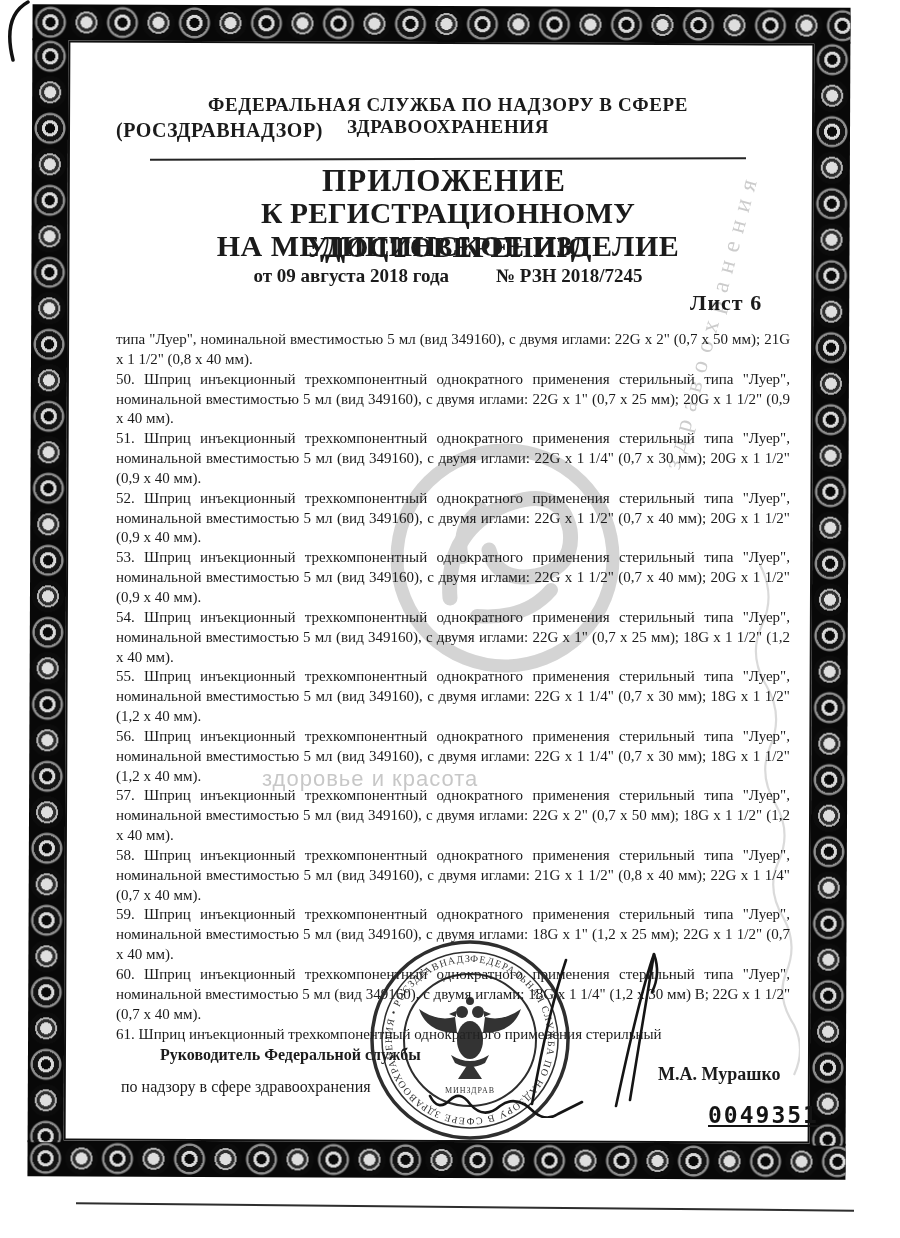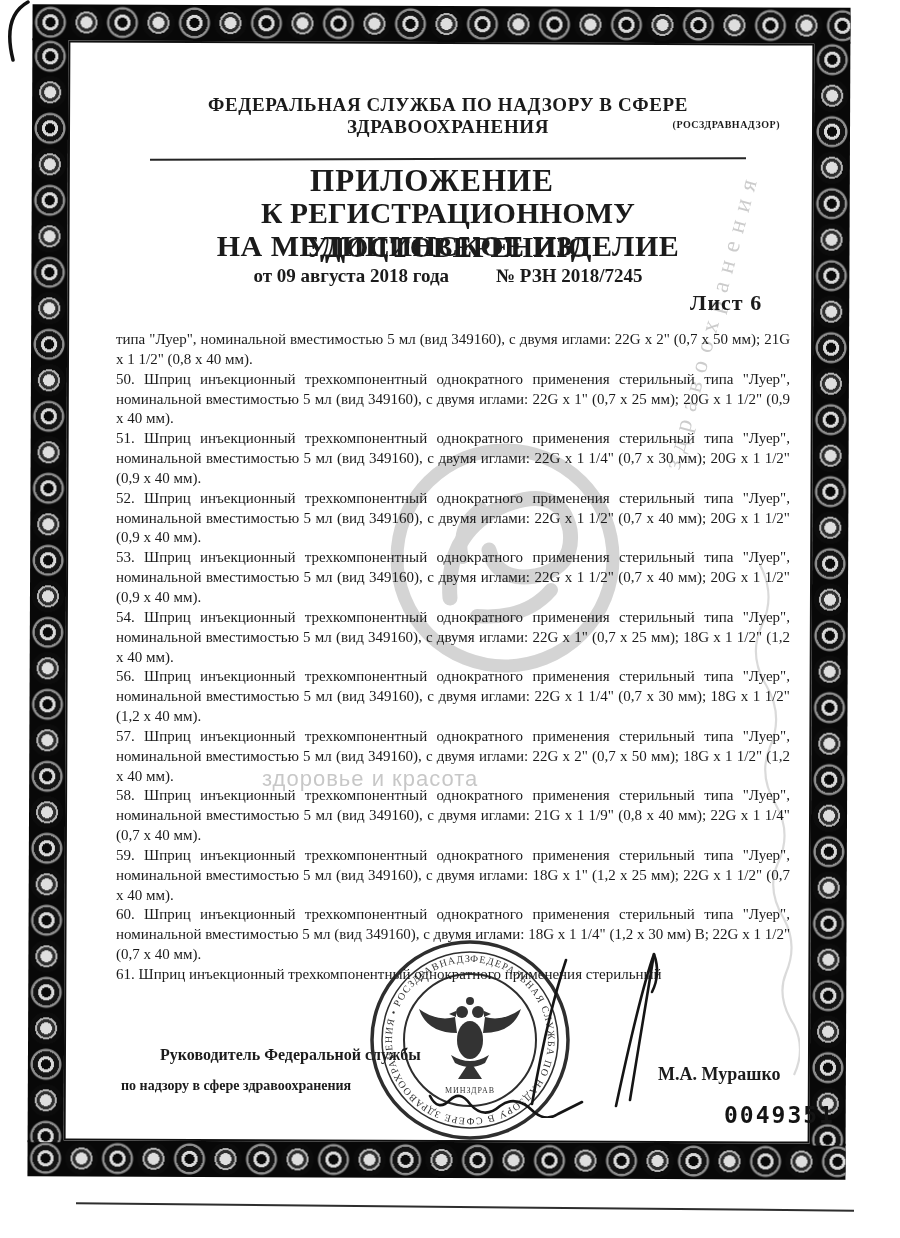--- a/index.html
+++ b/index.html
@@ -23,35 +23,35 @@
       radial-gradient(circle at 18px 18px, #dedede 0 6px, #2e2e2e 6px 9px, #b5b5b5 9px 11px, #0c0c0c 11px 16px, rgba(0,0,0,0) 16px);
     background-size:36px 72px,36px 72px;
     background-position:0 0,0 36px;}
   .band.left{left:0;}
   .band.right{right:0;}
   .inner-line{position:absolute;inset:36px;border:2px solid #101010;}
 
   
   .abs{position:absolute;}
   .agency1{left:116px;top:94px;width:664px;text-align:center;font-weight:bold;font-size:19px;letter-spacing:.6px;z-index:2;}
-  .agency2{left:116px;top:119px;width:664px;text-align:right;font-weight:bold;font-size:10px;letter-spacing:.5px;z-index:2;}
+  .agency2{left:116px;top:119px;width:664px;text-align:left;font-weight:bold;font-size:20px;letter-spacing:.5px;z-index:2;}
   .separator{left:150px;top:158px;width:596px;height:0;border-top:2px solid #242424;transform:rotate(-0.15deg);z-index:2;}
-  .title1{left:100px;top:163px;width:664px;text-align:center;font-weight:bold;font-size:31px;letter-spacing:1px;z-index:2;}
+  .title1{left:112px;top:163px;width:664px;text-align:center;font-weight:bold;font-size:31px;letter-spacing:1px;z-index:2;}
   .title2{left:116px;top:196px;width:664px;text-align:center;font-weight:bold;font-size:30px;letter-spacing:.2px;z-index:2;transform:scaleX(.98);}
   .title3{left:116px;top:229px;width:664px;text-align:center;font-weight:bold;font-size:30px;letter-spacing:.5px;z-index:2;}
   .dateline{left:116px;top:265px;width:664px;display:flex;justify-content:center;gap:47px;font-weight:bold;font-size:19px;z-index:2;align-items:center;}
   .sheet{left:690px;top:290px;font-weight:bold;font-size:22px;letter-spacing:1px;z-index:2;}
 
   .body-col{left:116px;top:330px;width:674px;z-index:2;font-size:15px;line-height:19.85px;text-align:justify;}
   .body-col p{margin:0;}
 
   .f-title1{left:121px;top:1046px;font-weight:bold;font-size:16px;z-index:2;margin-left:39px;}
-  .f-title2{left:121px;top:1078px;font-weight:bold;font-size:14px;z-index:2;}
+  .f-title2{left:121px;top:1078px;font-weight:normal;font-size:16px;z-index:2;}
   .f-name{left:658px;top:1064px;font-weight:bold;font-size:18px;z-index:2;}
-  .serial{left:724px;top:1102px;font-family:"DejaVu Sans Mono", monospace;font-weight:bold;font-size:23px;letter-spacing:2px;color:#141414;z-index:2;}
+  .serial{left:708px;top:1102px;font-family:"DejaVu Sans Mono", monospace;font-weight:bold;font-size:23px;letter-spacing:2px;color:#141414;z-index:2;text-decoration:underline;}
 
   
   .wm{color:#a3a3a3;z-index:0;}
   .wm-brand{left:196px;top:662px;font-family:"Liberation Sans", sans-serif;font-weight:bold;font-size:64px;letter-spacing:2px;opacity:.62;}
   .wm-tag{left:262px;top:766px;font-family:"Liberation Sans", sans-serif;font-size:22px;letter-spacing:1px;opacity:.6;}
   .wm-diag{left:712px;top:320px;transform:translate(-50%,-50%) rotate(-75deg);transform-origin:center;
            font-size:24px;letter-spacing:9px;opacity:.55;white-space:nowrap;width:max-content;}
   .wm-logo{left:385px;top:438px;opacity:.5;}
   .bleed{left:730px;top:560px;opacity:.55;z-index:0;}
 
@@ -99,23 +99,24 @@
   </div>
   <div class="abs sheet">Лист 6</div>
 
   <div class="abs body-col">
     <p>типа "Луер", номинальной вместимостью 5 мл (вид 349160), с двумя иглами: 22G x 2" (0,7 х 50 мм); 21G x 1 1/2" (0,8 х 40 мм).</p>
     <p>50. Шприц инъекционный трехкомпонентный однократного применения стерильный типа "Луер", номинальной вместимостью 5 мл (вид 349160), с двумя иглами: 22G x 1" (0,7 х 25 мм); 20G x 1 1/2" (0,9 х 40 мм).</p>
     <p>51. Шприц инъекционный трехкомпонентный однократного применения стерильный типа "Луер", номинальной вместимостью 5 мл (вид 349160), с двумя иглами: 22G x 1 1/4" (0,7 х 30 мм); 20G x 1 1/2" (0,9 х 40 мм).</p>
     <p>52. Шприц инъекционный трехкомпонентный однократного применения стерильный типа "Луер", номинальной вместимостью 5 мл (вид 349160), с двумя иглами: 22G x 1 1/2" (0,7 х 40 мм); 20G x 1 1/2" (0,9 х 40 мм).</p>
     <p>53. Шприц инъекционный трехкомпонентный однократного применения стерильный типа "Луер", номинальной вместимостью 5 мл (вид 349160), с двумя иглами: 22G x 1 1/2" (0,7 х 40 мм); 20G x 1 1/2" (0,9 х 40 мм).</p>
     <p>54. Шприц инъекционный трехкомпонентный однократного применения стерильный типа "Луер", номинальной вместимостью 5 мл (вид 349160), с двумя иглами: 22G x 1" (0,7 х 25 мм); 18G x 1 1/2" (1,2 х 40 мм).</p>
+    <p>55. Шприц инъекционный трехкомпонентный однократного применения стерильный типа "Луер", номинальной вместимостью 5 мл (вид 349160), с двумя иглами: 22G x 1 1/4" (0,7 х 30 мм); 18G x 1 1/2" (1,2 х 40 мм).</p>
     <p>56. Шприц инъекционный трехкомпонентный однократного применения стерильный типа "Луер", номинальной вместимостью 5 мл (вид 349160), с двумя иглами: 22G x 1 1/4" (0,7 х 30 мм); 18G x 1 1/2" (1,2 х 40 мм).</p>
     <p>57. Шприц инъекционный трехкомпонентный однократного применения стерильный типа "Луер", номинальной вместимостью 5 мл (вид 349160), с двумя иглами: 22G x 2" (0,7 х 50 мм); 18G x 1 1/2" (1,2 х 40 мм).</p>
-    <p>58. Шприц инъекционный трехкомпонентный однократного применения стерильный типа "Луер", номинальной вместимостью 5 мл (вид 349160), с двумя иглами: 21G x 1 1/9" (0,8 х 40 мм); 22G x 1 1/4" (0,7 х 40 мм).</p>
+    <p>58. Шприц инъекционный трехкомпонентный однократного применения стерильный типа "Луер", номинальной вместимостью 5 мл (вид 349160), с двумя иглами: 21G x 1 1/2" (0,8 х 40 мм); 22G x 1 1/4" (0,7 х 40 мм).</p>
     <p>59. Шприц инъекционный трехкомпонентный однократного применения стерильный типа "Луер", номинальной вместимостью 5 мл (вид 349160), с двумя иглами: 18G x 1" (1,2 х 25 мм); 22G x 1 1/2" (0,7 х 40 мм).</p>
     <p>60. Шприц инъекционный трехкомпонентный однократного применения стерильный типа "Луер", номинальной вместимостью 5 мл (вид 349160), с двумя иглами: 18G x 1 1/4" (1,2 х 30 мм) В; 22G x 1 1/2" (0,7 х 40 мм).</p>
     <p>61. Шприц инъекционный трехкомпонентный однократного применения стерильный</p>
   </div>
 
   <div class="abs f-title1">Руководитель Федеральной службы</div>
   <div class="abs f-title2">по надзору в сфере здравоохранения</div>
   <div class="abs f-name">М.А. Мурашко</div>
   <div class="abs serial">0049351</div>
 

